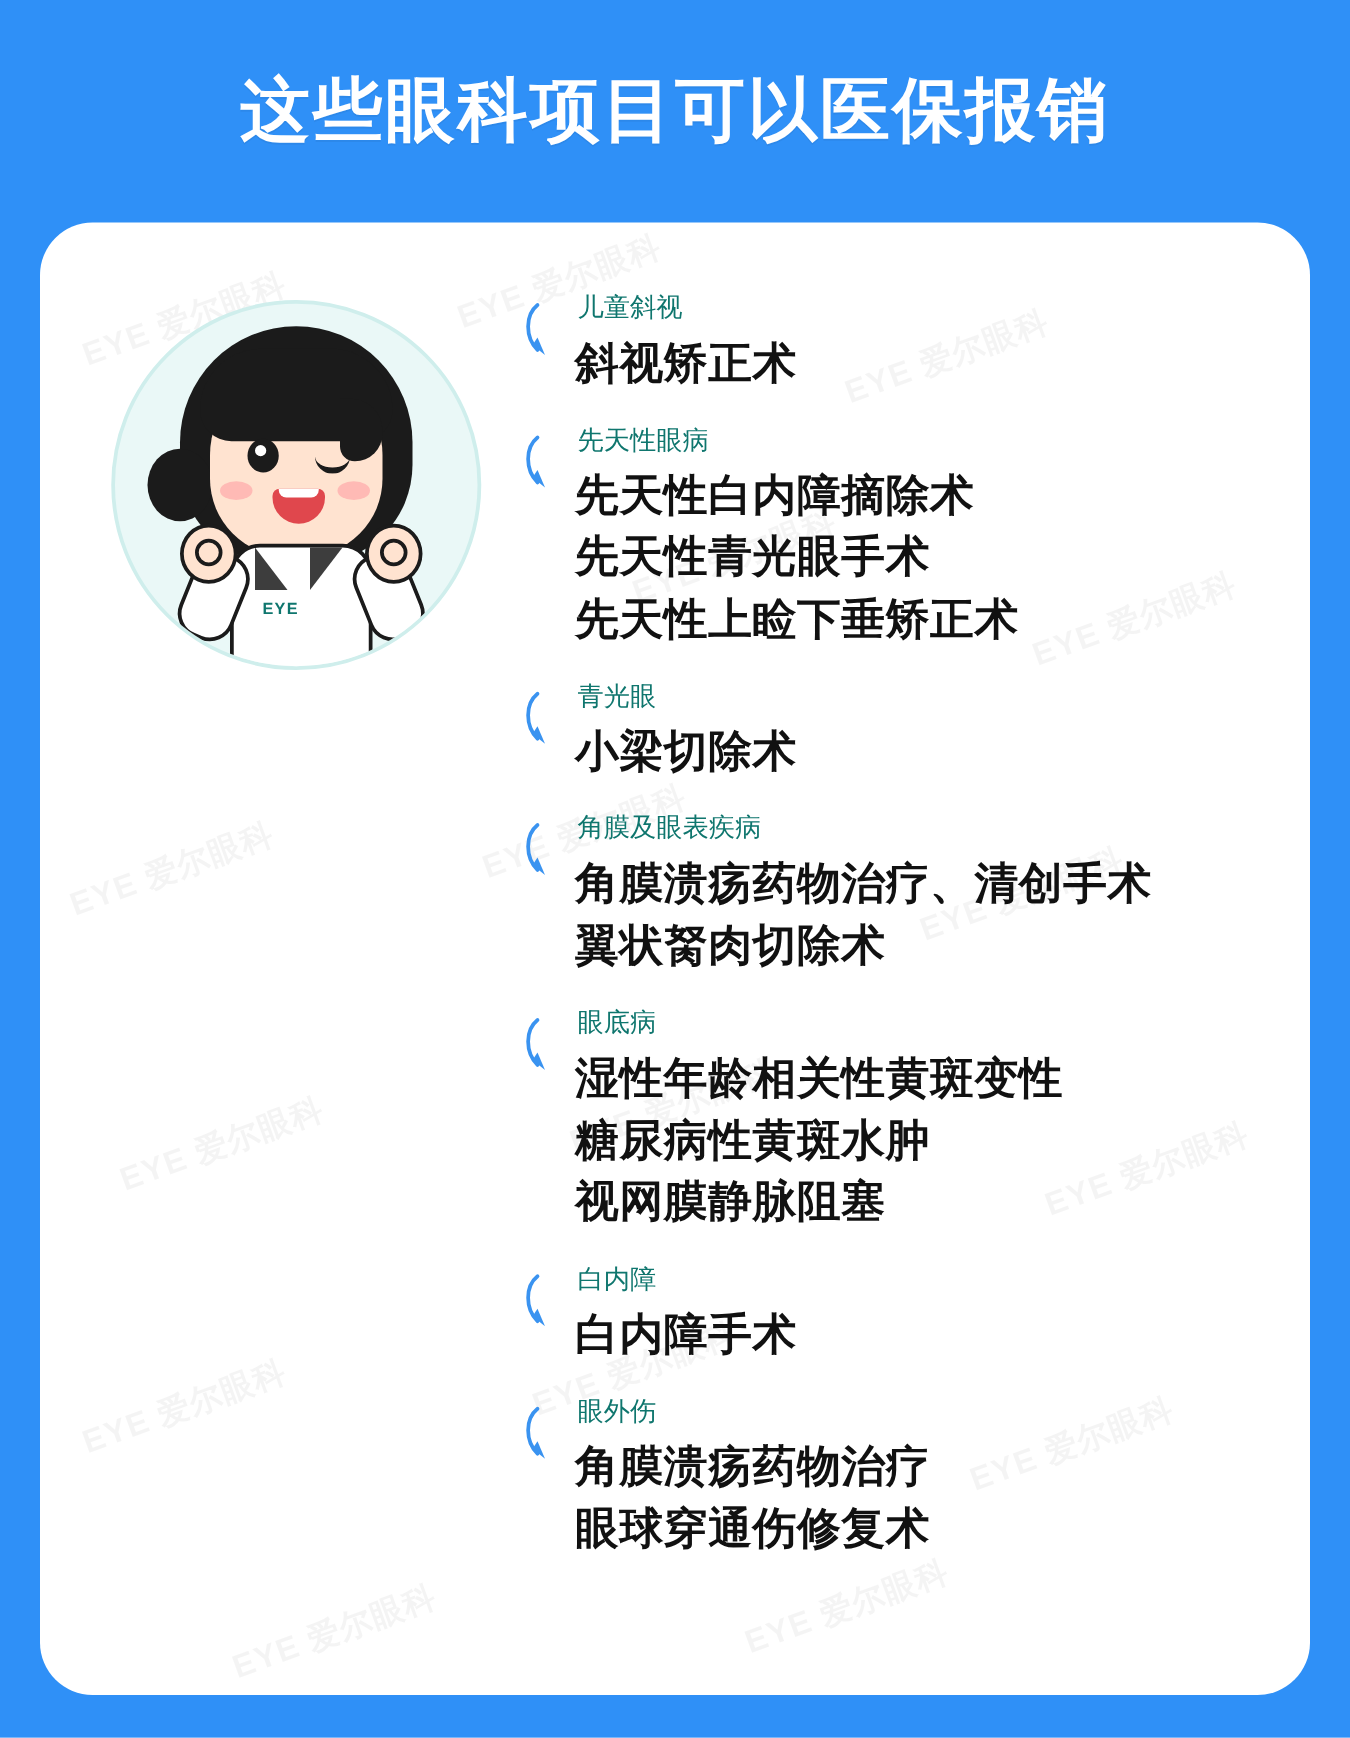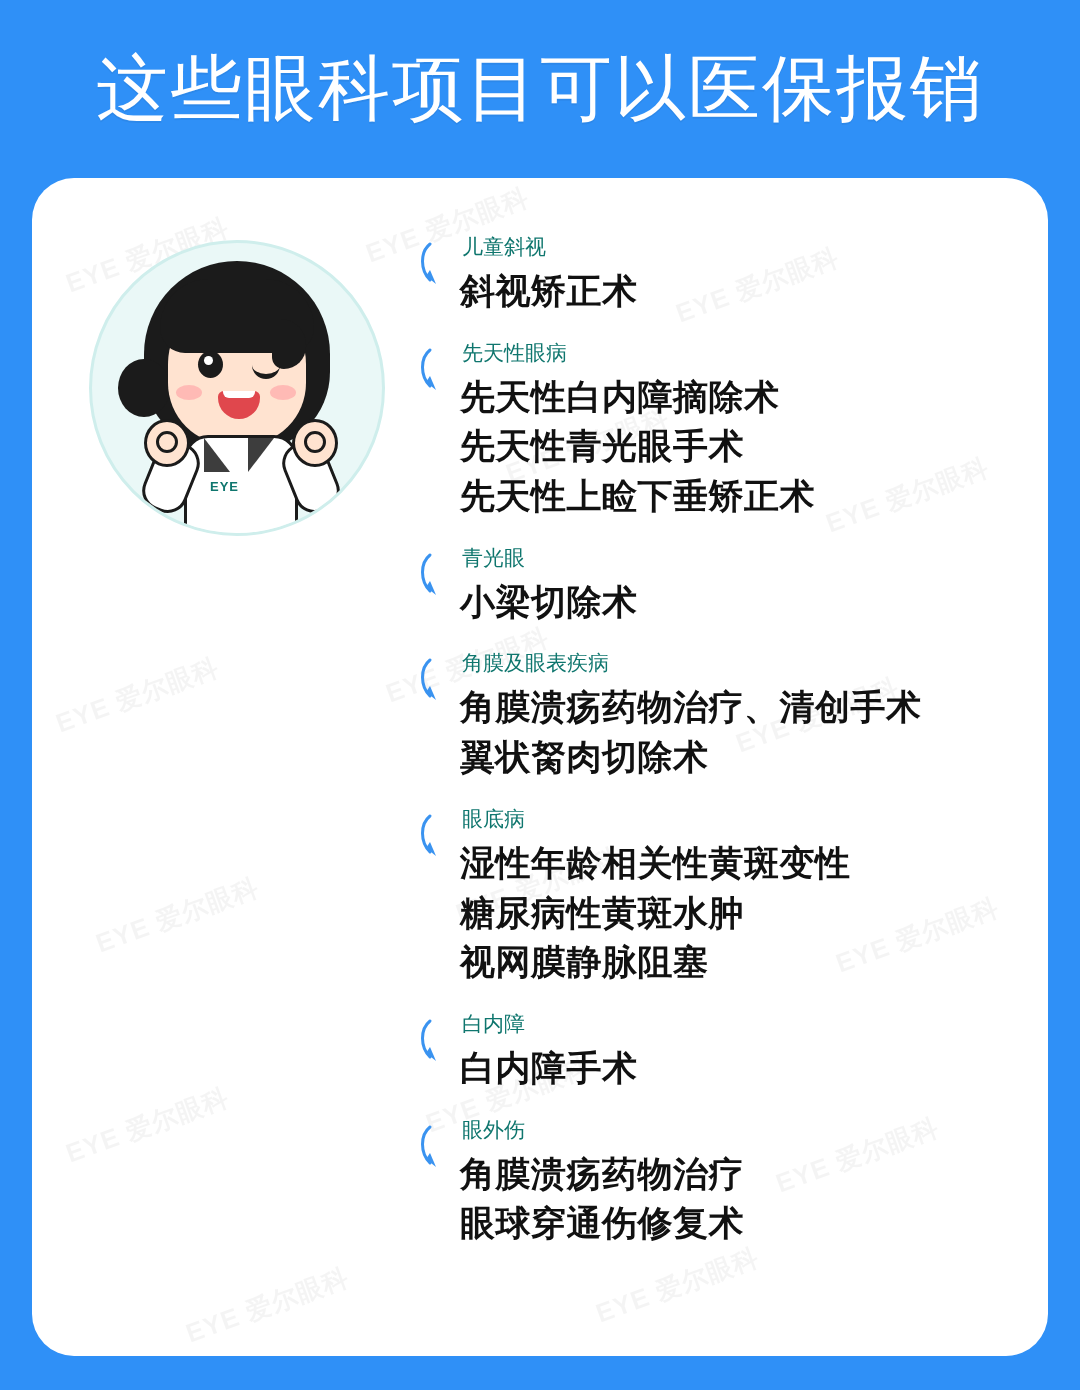--- a/index.html
+++ b/index.html
@@ -20,22 +20,22 @@
     background: #2f90f7;
   }
   .title-bar {
     height: 178px;
     display: flex;
     align-items: center;
     justify-content: center;
   }
   .title {
     color: #ffffff;
-    font-size: 72px;
-    font-weight: normal;
+    font-size: 56px;
+    font-weight: bold;
     letter-spacing: 2px;
     white-space: nowrap;
     text-shadow: 0 2px 0 rgba(0,0,0,0.05);
   }
   .card {
     position: absolute;
     left: 32px;
     top: 178px;
     width: 1016px;
     height: 1178px;
@@ -254,20 +254,21 @@
     height: 56px;
   }
   .items { margin: 0; padding: 0; list-style: none; }
   .item {
     font-size: 35px;
     font-weight: bold;
     color: #111111;
     line-height: 1.42;
     letter-spacing: 0.5px;
     white-space: nowrap;
+    font-family: Liberation Serif, serif;
   }
 </style>
 </head>
 <body>
 
 <div class="poster">
 
   <div class="title-bar">
     <div class="title">这些眼科项目可以医保报销</div>
   </div>

